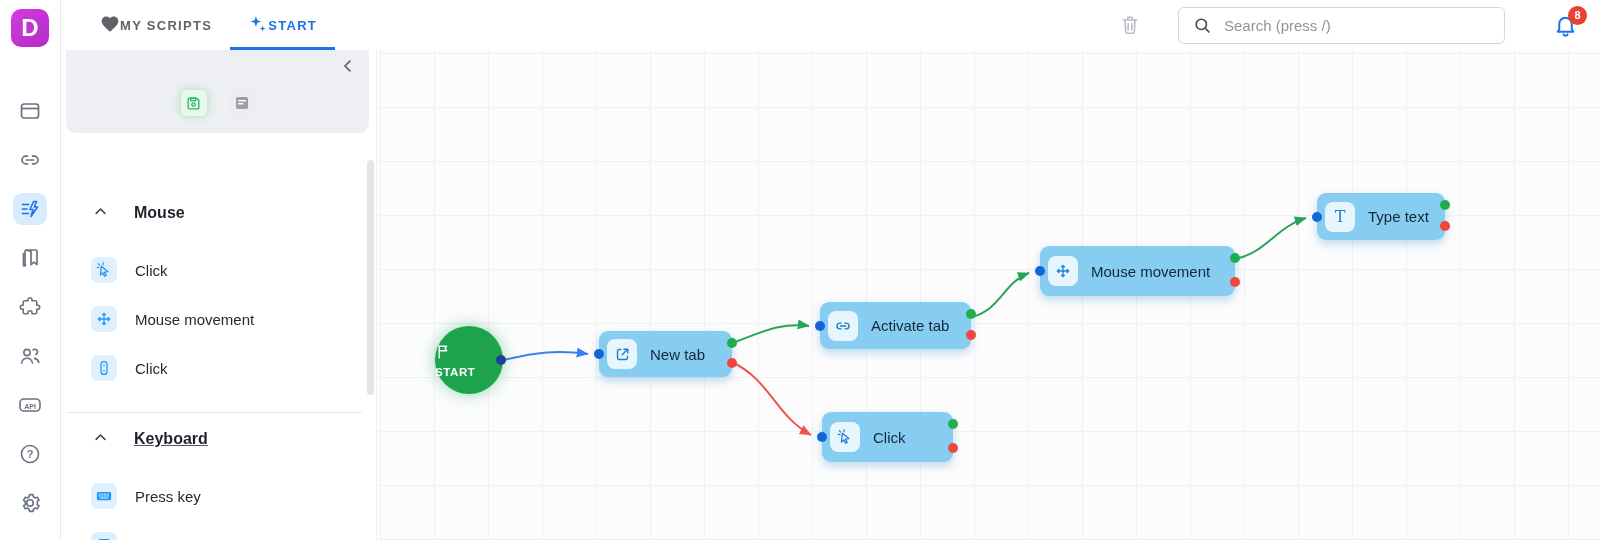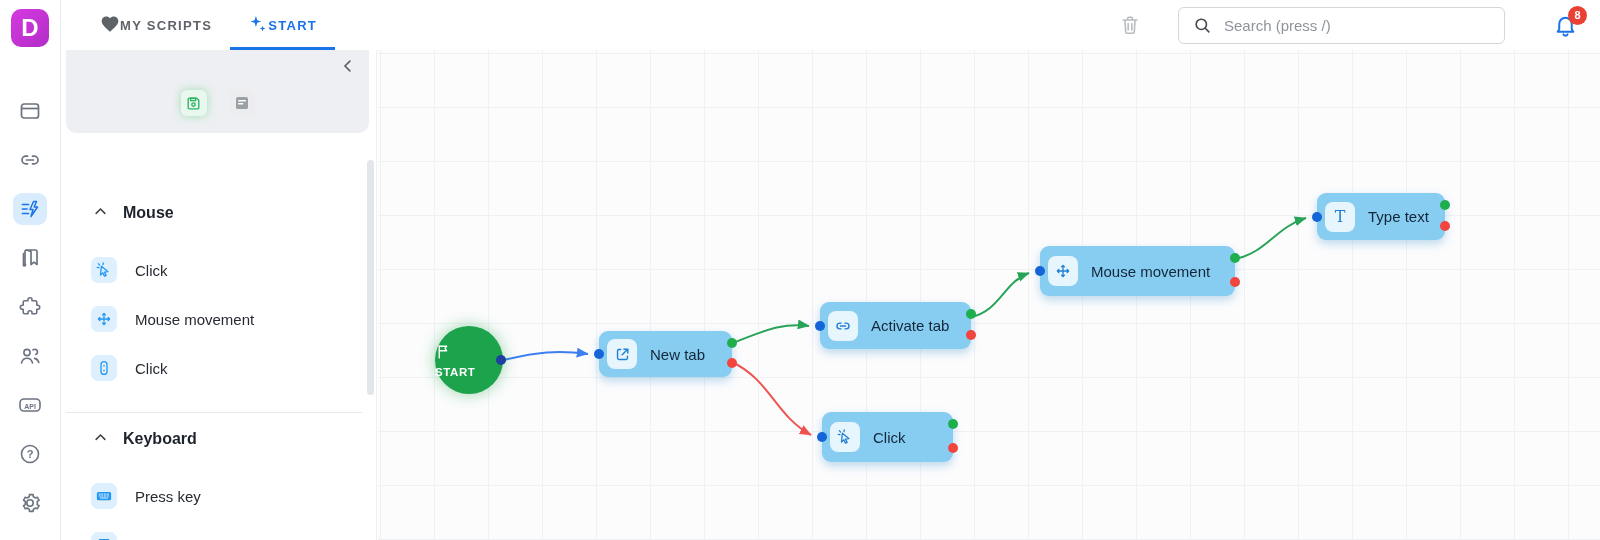--- a/index.html
+++ b/index.html
@@ -42,21 +42,21 @@
   
   .panel { position:absolute; left:61px; top:50px; width:316px; bottom:0; background:#fff;
     border-right:1px solid #eeeff2; }
   .panel-header { position:absolute; left:5px; top:0; width:303px; height:83px;
     background:#edeff2; border-radius:0 0 10px 10px; }
   .collapse { position:absolute; right:12px; top:7px; color:#5f6368; cursor:pointer; }
   .header-chips { position:absolute; left:0; right:0; top:40px; display:flex; justify-content:center; gap:22px; }
   .chip-sm { width:26px; height:26px; border-radius:6px; display:flex; align-items:center; justify-content:center; cursor:pointer; }
   .chip-save { background:#e9f8ef; color:#2bb55f; box-shadow:0 0 9px rgba(52,199,89,.4); }
   .chip-notes { background:#ededef; color:#9aa0a6; }
-  .section-header { display:flex; align-items:center; gap:15px; height:28px; margin:16px 0 0 32px;
+  .section-header { display:flex; align-items:center; gap:26px; height:28px; margin:16px 0 0 32px;
     color:#54585e; cursor:pointer;text-align:right; }
   .section-title { font-size:16px; font-weight:600; color:#1d222c; }
   .block-item { display:flex; align-items:center; gap:18px; height:26px; margin:23px 0 0 30px; cursor:pointer; }
   .block-item.first { margin-top:30px; }
   .block-chip { width:26px; height:26px; border-radius:7px; background:#def0fd; color:#2196f3;
     display:flex; align-items:center; justify-content:center; flex:none; }
   .block-label { font-size:15px; color:#262a31; }
   .divider { height:1px; background:#e7e9ec; margin:31px 14px 0 5px; }
   .scroll-thumb { position:absolute; right:2px; top:110px; width:7px; height:235px;
     border-radius:4px; background:#e2e5e9; cursor:pointer; }
@@ -267,21 +267,21 @@
         <svg width="18" height="18" viewBox="0 0 24 24" fill="none" stroke="currentColor" stroke-width="1.7">
             <rect x="8" y="3.5" width="8" height="17" rx="4"></rect>
             <path d="M12 7.5l-1.7 2h3.4zM12 16.5l-1.7-2h3.4z" fill="currentColor" stroke="none"></path>
           </svg>
       </span>
       <span class="block-label">Click</span>
     </div>
 
     <div class="divider"></div>
 
-    <div class="section-header" style="margin-top:12px;">
+    <div class="section-header" style="margin-top:12px;text-decoration:underline;">
       <span>
         <svg width="15" height="15" viewBox="0 0 24 24" fill="none" stroke="#3c4043" stroke-width="2.4" stroke-linecap="round">
             <path d="M5 15l7-7 7 7"></path>
           </svg>
       </span>
       <span class="section-title">Keyboard</span>
     </div>
 
     <div class="block-item first">
       <span class="block-chip">

